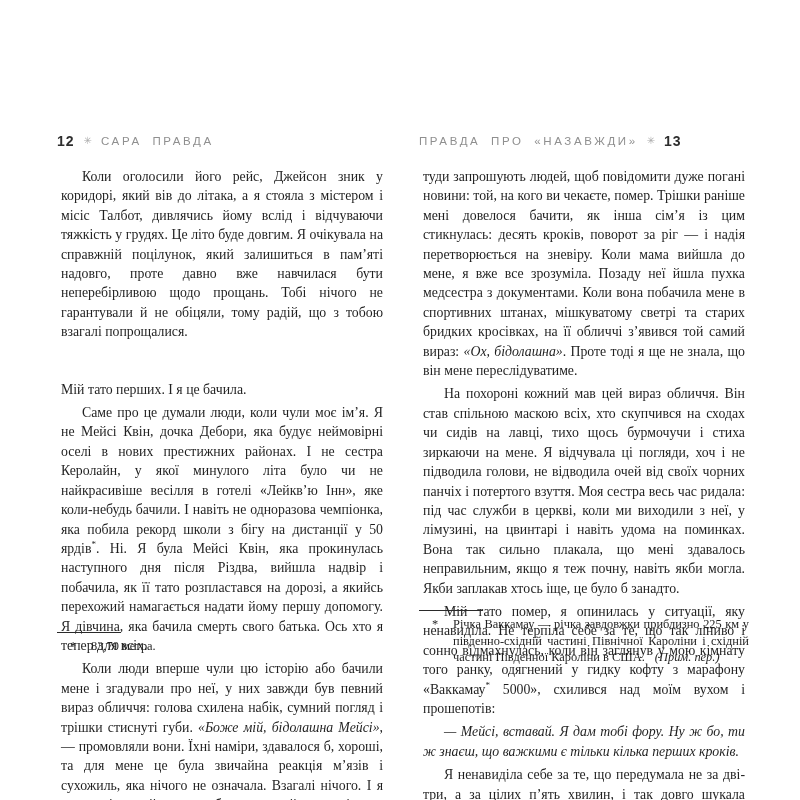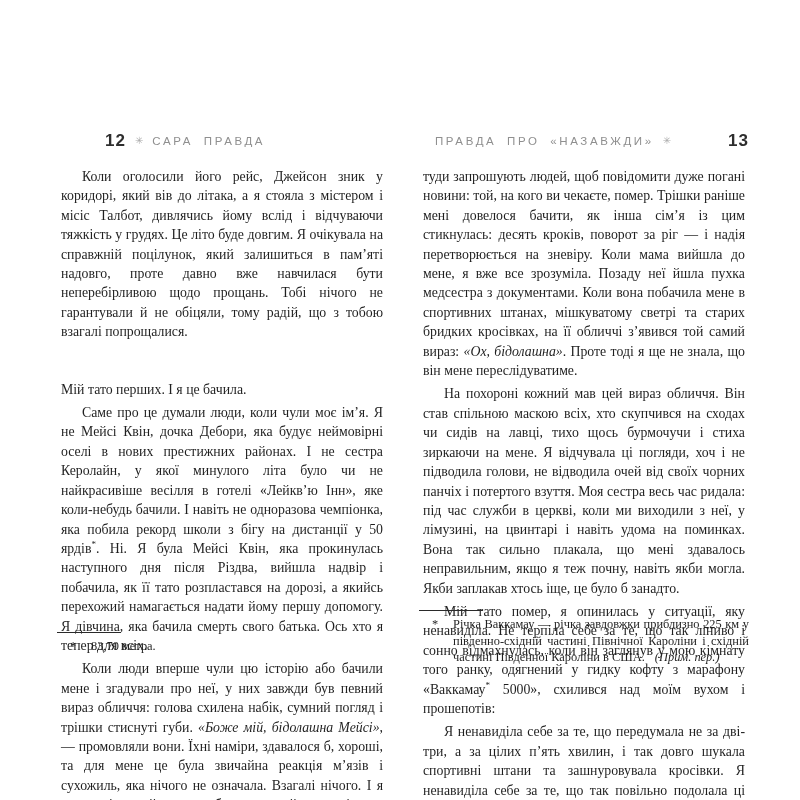--- a/index.html
+++ b/index.html
@@ -24,27 +24,26 @@
     font-size: 11.5px;
     letter-spacing: 2.6px;
     word-spacing: 5px;
     color: #8f8f8f;
     display: flex;
     align-items: center;
     gap: 9px;
     height: 15px;
     white-space: nowrap;
   }
-  .page-right .running-head { justify-content: flex-end; }
+  .page-right .running-head { justify-content: flex-start; }
   .running-head .pagenum {
     color: #2e2e2e;
     font-weight: 700;
     letter-spacing: 1px;
-    font-size: 17px;
-    margin-left: 48px;
+    font-size: 14px;
   }
   .ornament {
     font-size: 10px;
     color: #ababab;
     letter-spacing: 0;
     line-height: 1;
   }
 
   .body-text {
     margin-top: 19px;
@@ -124,20 +123,21 @@
   <div class="page page-right">
     <div class="running-head">
       <span>ПРАВДА ПРО «НАЗАВЖДИ»</span>
       <span class="ornament">✳</span>
       <span class="pagenum">13</span>
     </div>
     <div class="body-text">
         <p class="noindent">туди запрошують людей, щоб повідомити дуже погані новини: той, на кого ви чекаєте, помер. Трішки раніше мені довелося бачити, як інша сім’я із цим стикнулась: десять кроків, поворот за ріг — і надія перетворюється на зневіру. Коли мама вийшла до мене, я вже все зрозуміла. Позаду неї йшла пухка медсестра з документами. Коли вона побачила мене в спортивних штанах, мішкуватому светрі та старих бридких кросівках, на її обличчі з’явився той самий вираз: <em>«Ох, бідолашна»</em>. Проте тоді я ще не знала, що він мене переслідуватиме.</p>
         <p>На похороні кожний мав цей вираз обличчя. Він став спільною маскою всіх, хто скупчився на сходах чи сидів на лавці, тихо щось бурмочучи і стиха зиркаючи на мене. Я відчувала ці погляди, хоч і не підводила голови, не відводила очей від своїх чорних панчіх і потертого взуття. Моя сестра весь час ридала: під час служби в церкві, коли ми виходили з неї, у лімузині, на цвинтарі і навіть удома на поминках. Вона так сильно плакала, що мені здавалось неправильним, якщо я теж почну, навіть якби могла. Якби заплакав хтось іще, це було б занадто.</p>
         <p>Мій тато помер, я опинилась у ситуації, яку ненавиділа. Не терпіла себе за те, що так ліниво і сонно відмахнулась, коли він заглянув у мою кімнату того ранку, одягнений у гидку кофту з марафону «Ваккамау<sup>*</sup> 5000», схилився над моїм вухом і прошепотів:</p>
+        <p class="italic">— Мейсі, вставай. Я дам тобі фору. Ну ж бо, ти ж знаєш, що важкими є тільки кілька перших кроків.</p>
         <p>Я ненавиділа себе за те, що передумала не за дві-три, а за цілих п’ять хвилин, і так довго шукала спортивні штани та зашнуровувала кросівки. Я ненавиділа себе за те, що так повільно подолала ці кілька метрів</p>
       </div>
     <div class="footnote">
       <span class="fn-rule"></span>
       <div class="fn-body">
         <span class="fn-marker">*</span>
         <span class="fn-content">Річка Ваккамау — річка завдовжки приблизно 225 км у південно-східній частині Північної Кароліни і східній частині Південної Кароліни в США. <em>(Прим. пер.)</em></span>
       </div>
     </div>
   </div>

